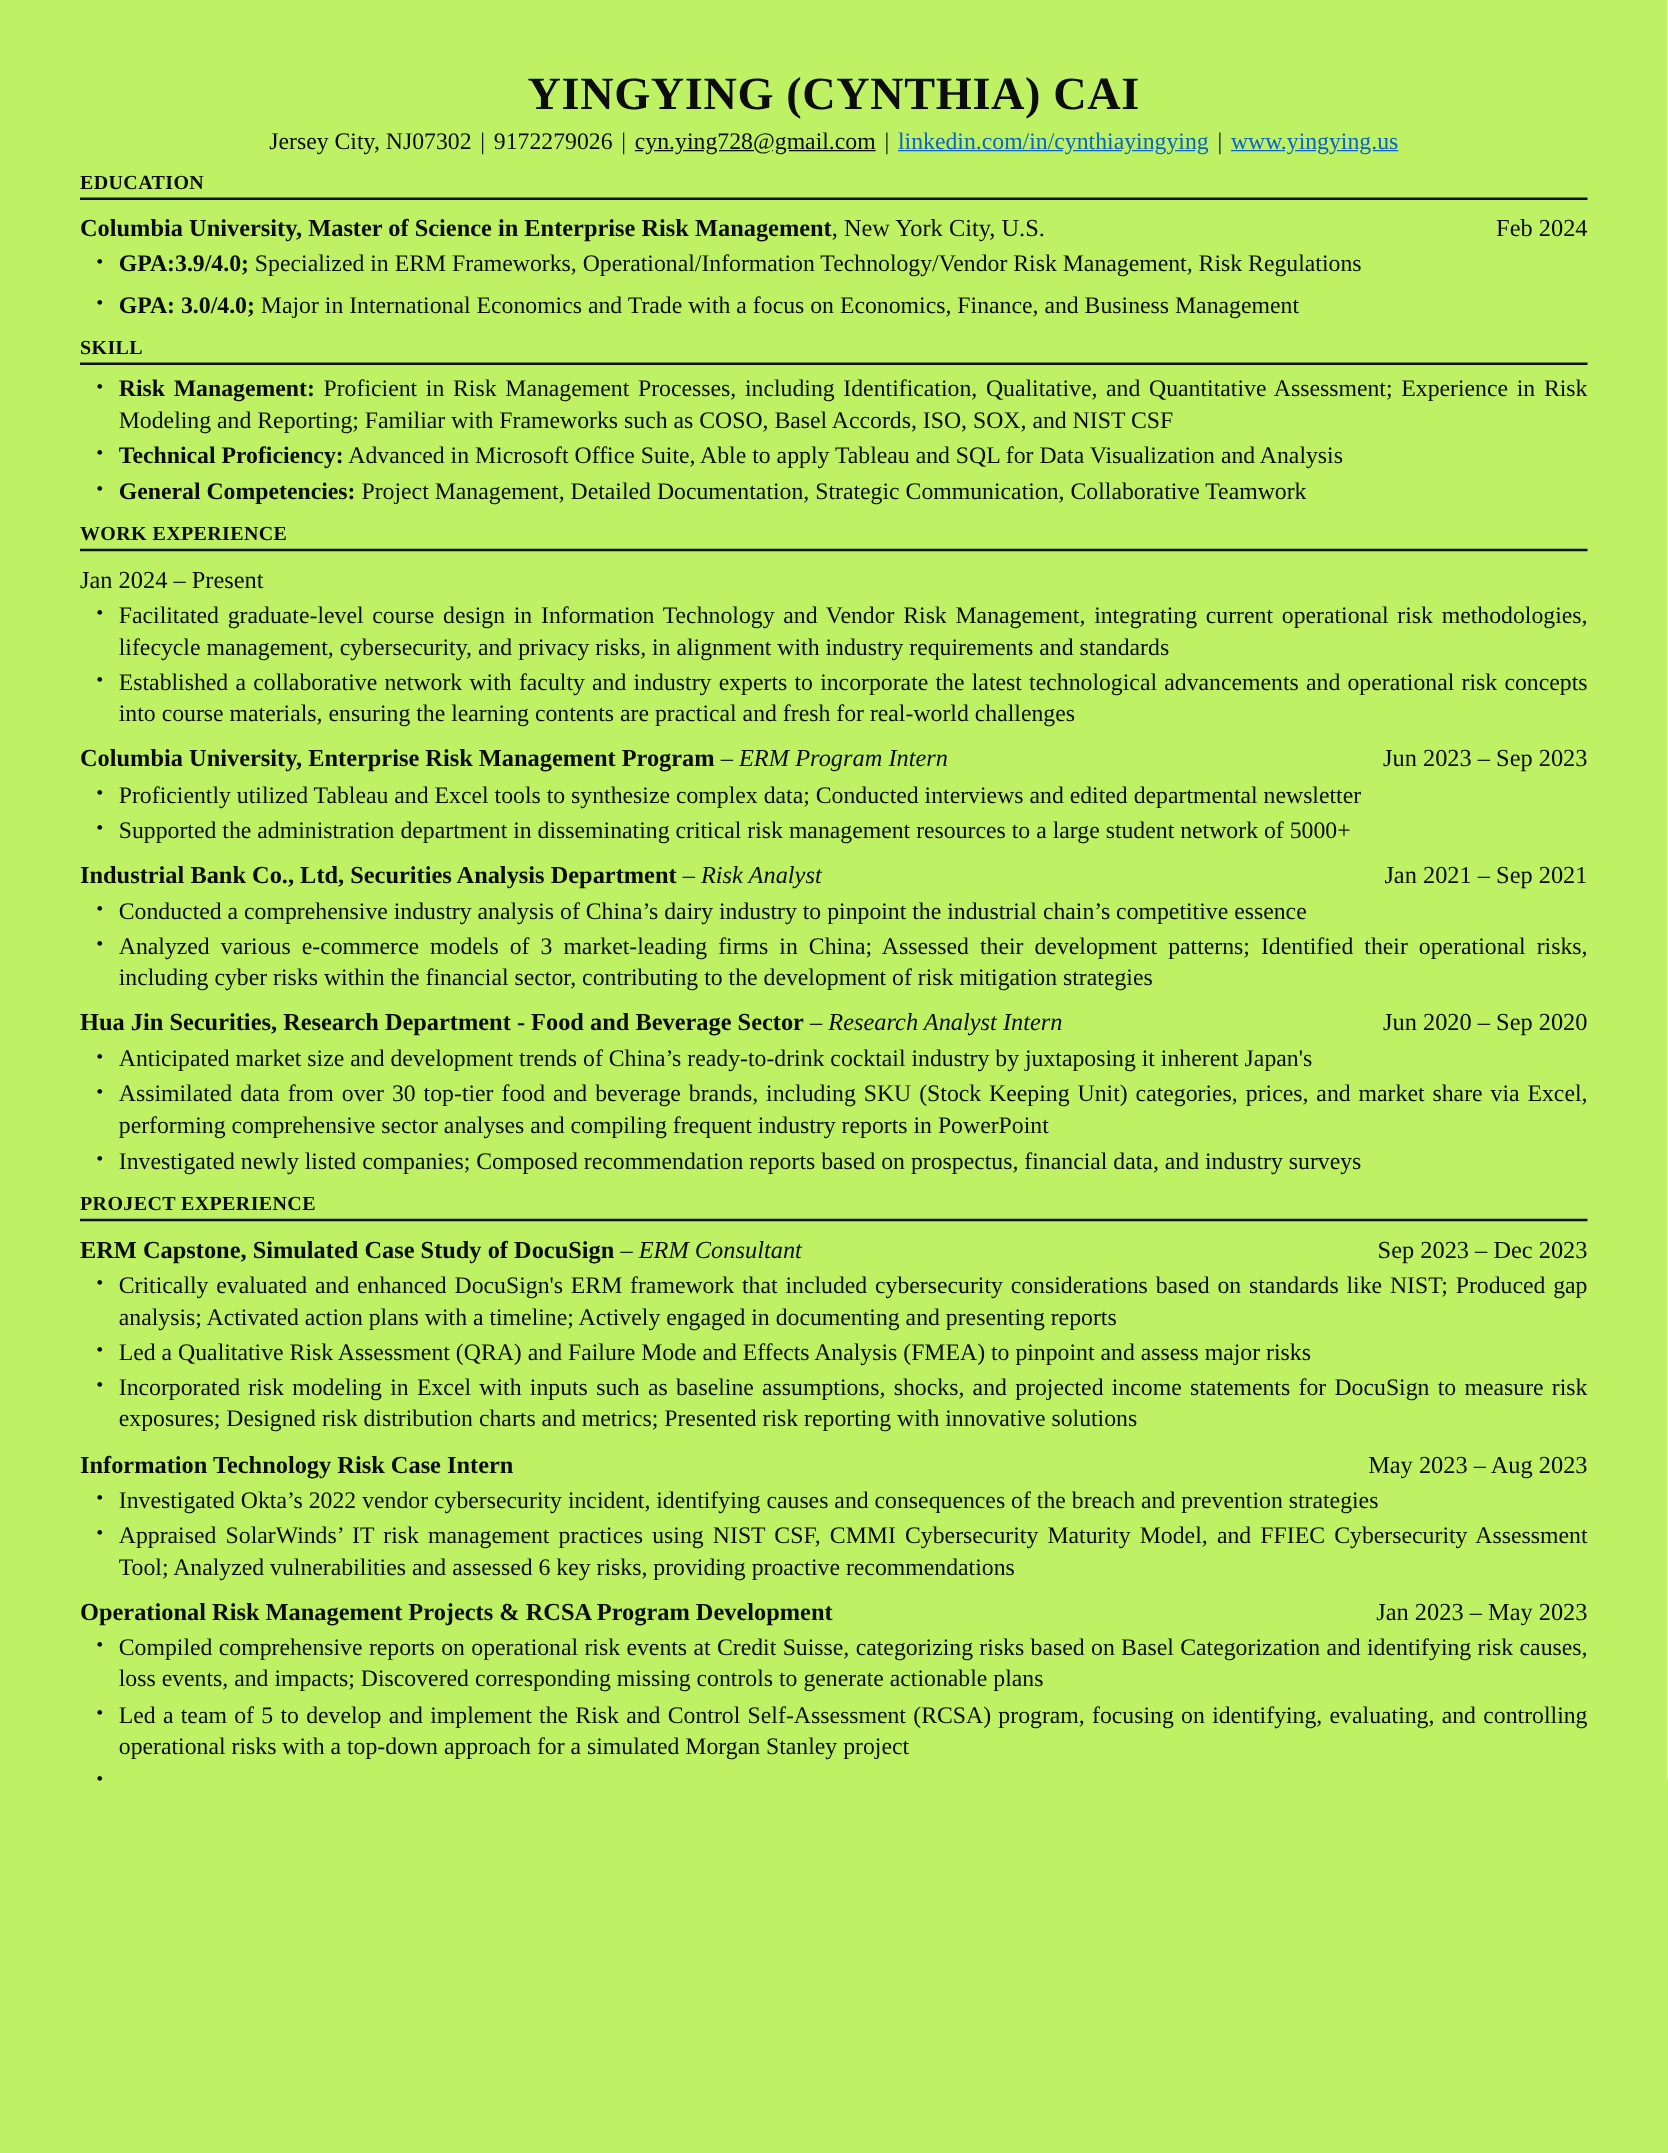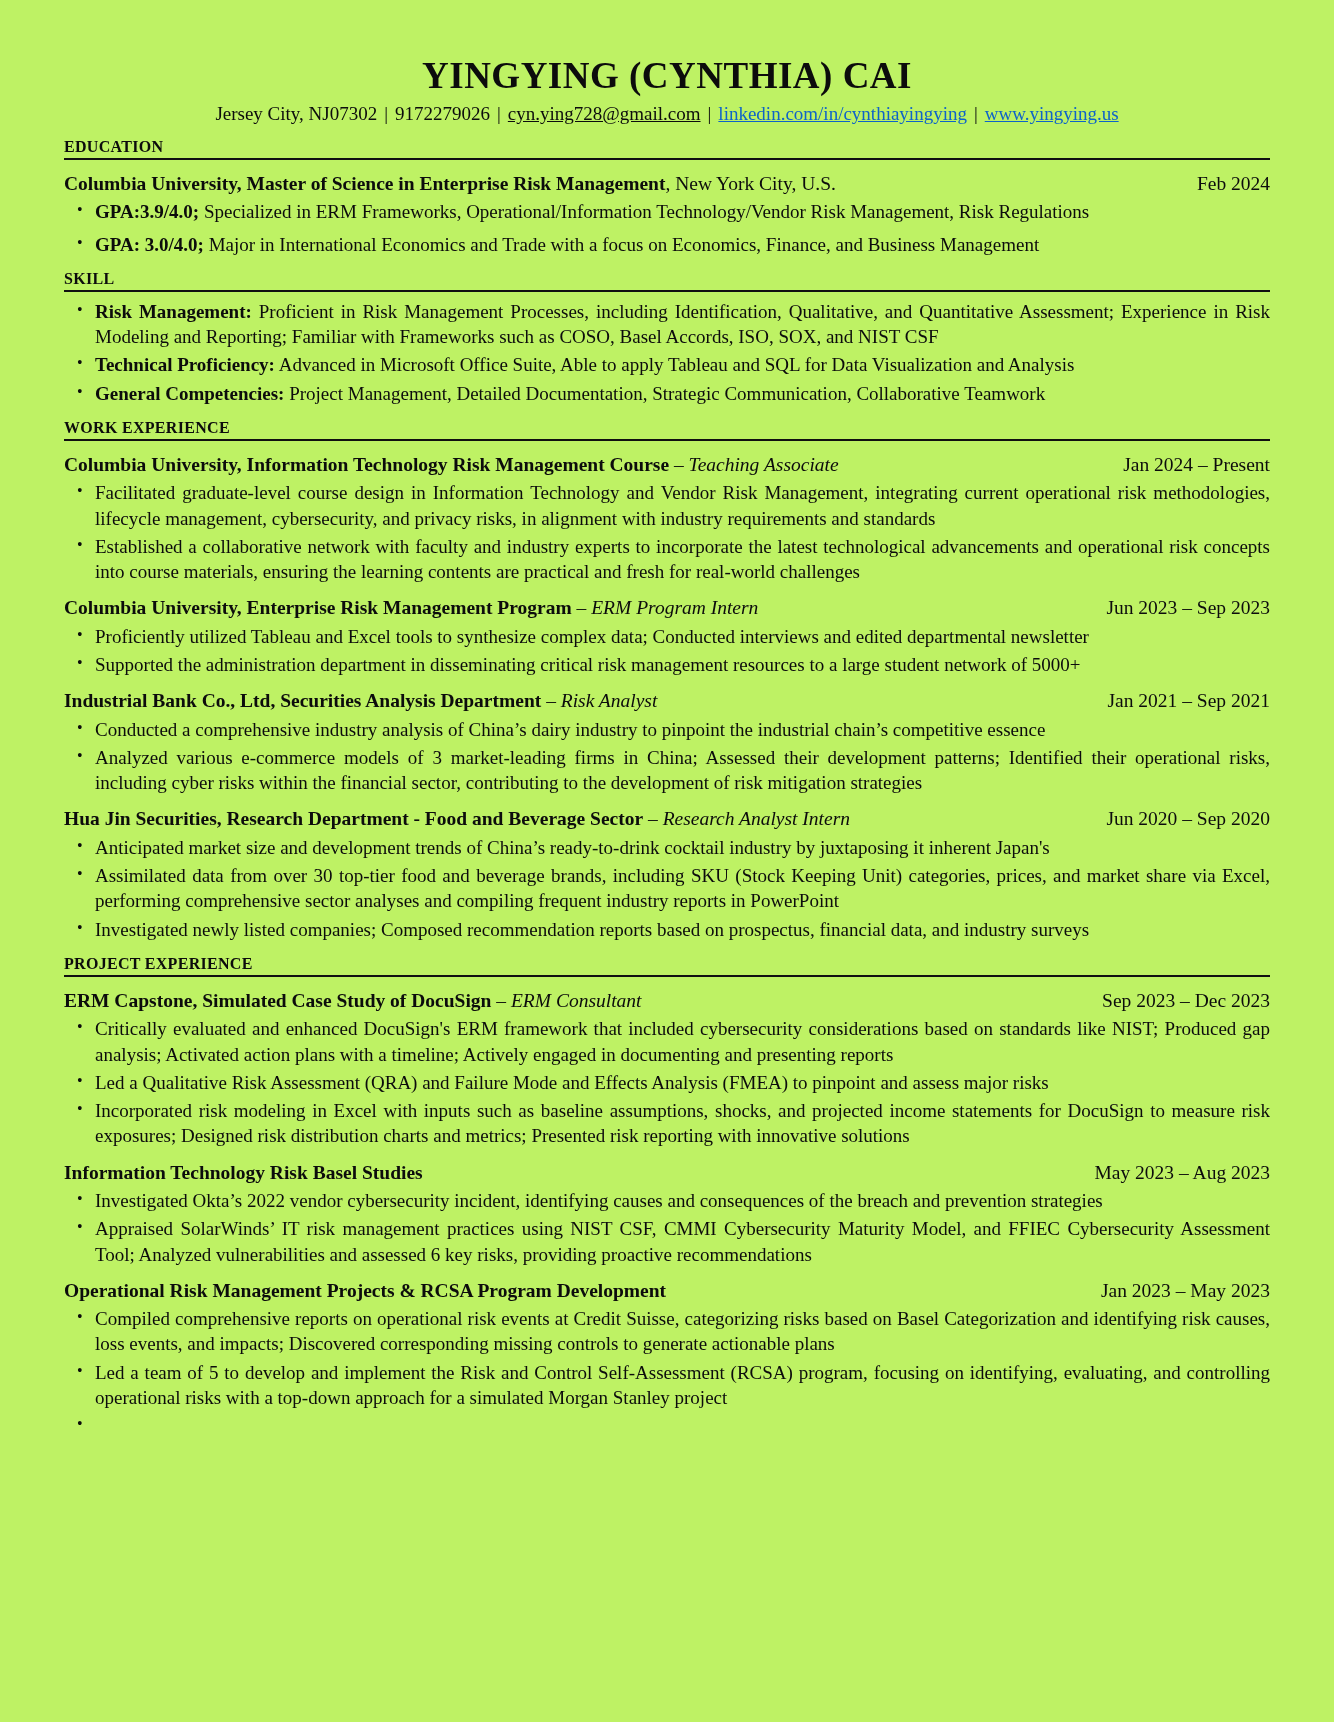--- a/index.html
+++ b/index.html
@@ -100,21 +100,20 @@
             <li><span class="bullet-glyph">•</span><strong>Risk Management:</strong><span> Proficient in Risk Management Processes, including Identification, Qualitative, and Quantitative Assessment; Experience in Risk Modeling and Reporting; Familiar with Frameworks such as COSO, Basel Accords, ISO, SOX, and NIST CSF</span></li>
             <li><span class="bullet-glyph">•</span><strong>Technical Proficiency:</strong><span> Advanced in Microsoft Office Suite, Able to apply Tableau and SQL for Data Visualization and Analysis</span></li>
             <li><span class="bullet-glyph">•</span><strong>General Competencies:</strong><span> Project Management, Detailed Documentation, Strategic Communication, Collaborative Teamwork</span></li>
           </ul>
         </div>
       </section>
       <section class="section">
         <h2 class="section-title">WORK EXPERIENCE</h2>
         <div class="entry">
           <div class="entry-head">
-            <div class="entry-title"><strong>Columbia University, Information Technology Risk Management Course</strong><span> – </span><em>Teaching Associate</em></div>
             <div class="entry-date">Jan 2024 – Present</div>
           </div>
           <ul class="bullets">
             <li><span class="bullet-glyph">•</span><span>Facilitated graduate-level course design in Information Technology and Vendor Risk Management, integrating current operational risk methodologies, lifecycle management, cybersecurity, and privacy risks, in alignment with industry requirements and standards</span></li>
             <li><span class="bullet-glyph">•</span><span>Established a collaborative network with faculty and industry experts to incorporate the latest technological advancements and operational risk concepts into course materials, ensuring the learning contents are practical and fresh for real-world challenges</span></li>
           </ul>
         </div>
         <div class="entry">
           <div class="entry-head">
             <div class="entry-title"><strong>Columbia University, Enterprise Risk Management Program</strong><span> – </span><em>ERM Program Intern</em></div>
@@ -155,21 +154,21 @@
             <div class="entry-date">Sep 2023 – Dec 2023</div>
           </div>
           <ul class="bullets">
             <li><span class="bullet-glyph">•</span><span>Critically evaluated and enhanced DocuSign's ERM framework that included cybersecurity considerations based on standards like NIST; Produced gap analysis; Activated action plans with a timeline; Actively engaged in documenting and presenting reports</span></li>
             <li><span class="bullet-glyph">•</span><span>Led a Qualitative Risk Assessment (QRA) and Failure Mode and Effects Analysis (FMEA) to pinpoint and assess major risks</span></li>
             <li><span class="bullet-glyph">•</span><span>Incorporated risk modeling in Excel with inputs such as baseline assumptions, shocks, and projected income statements for DocuSign to measure risk exposures; Designed risk distribution charts and metrics; Presented risk reporting with innovative solutions</span></li>
           </ul>
         </div>
         <div class="entry">
           <div class="entry-head">
-            <div class="entry-title"><strong>Information Technology Risk Basel Studies</strong></div>
+            <div class="entry-title"><strong>Information Technology Risk Case Intern</strong></div>
             <div class="entry-date">May 2023 – Aug 2023</div>
           </div>
           <ul class="bullets">
             <li><span class="bullet-glyph">•</span><span>Investigated Okta’s 2022 vendor cybersecurity incident, identifying causes and consequences of the breach and prevention strategies</span></li>
             <li><span class="bullet-glyph">•</span><span>Appraised SolarWinds’ IT risk management practices using NIST CSF, CMMI Cybersecurity Maturity Model, and FFIEC Cybersecurity Assessment Tool; Analyzed vulnerabilities and assessed 6 key risks, providing proactive recommendations</span></li>
           </ul>
         </div>
         <div class="entry">
           <div class="entry-head">
             <div class="entry-title"><strong>Operational Risk Management Projects &amp; RCSA Program Development</strong></div>

